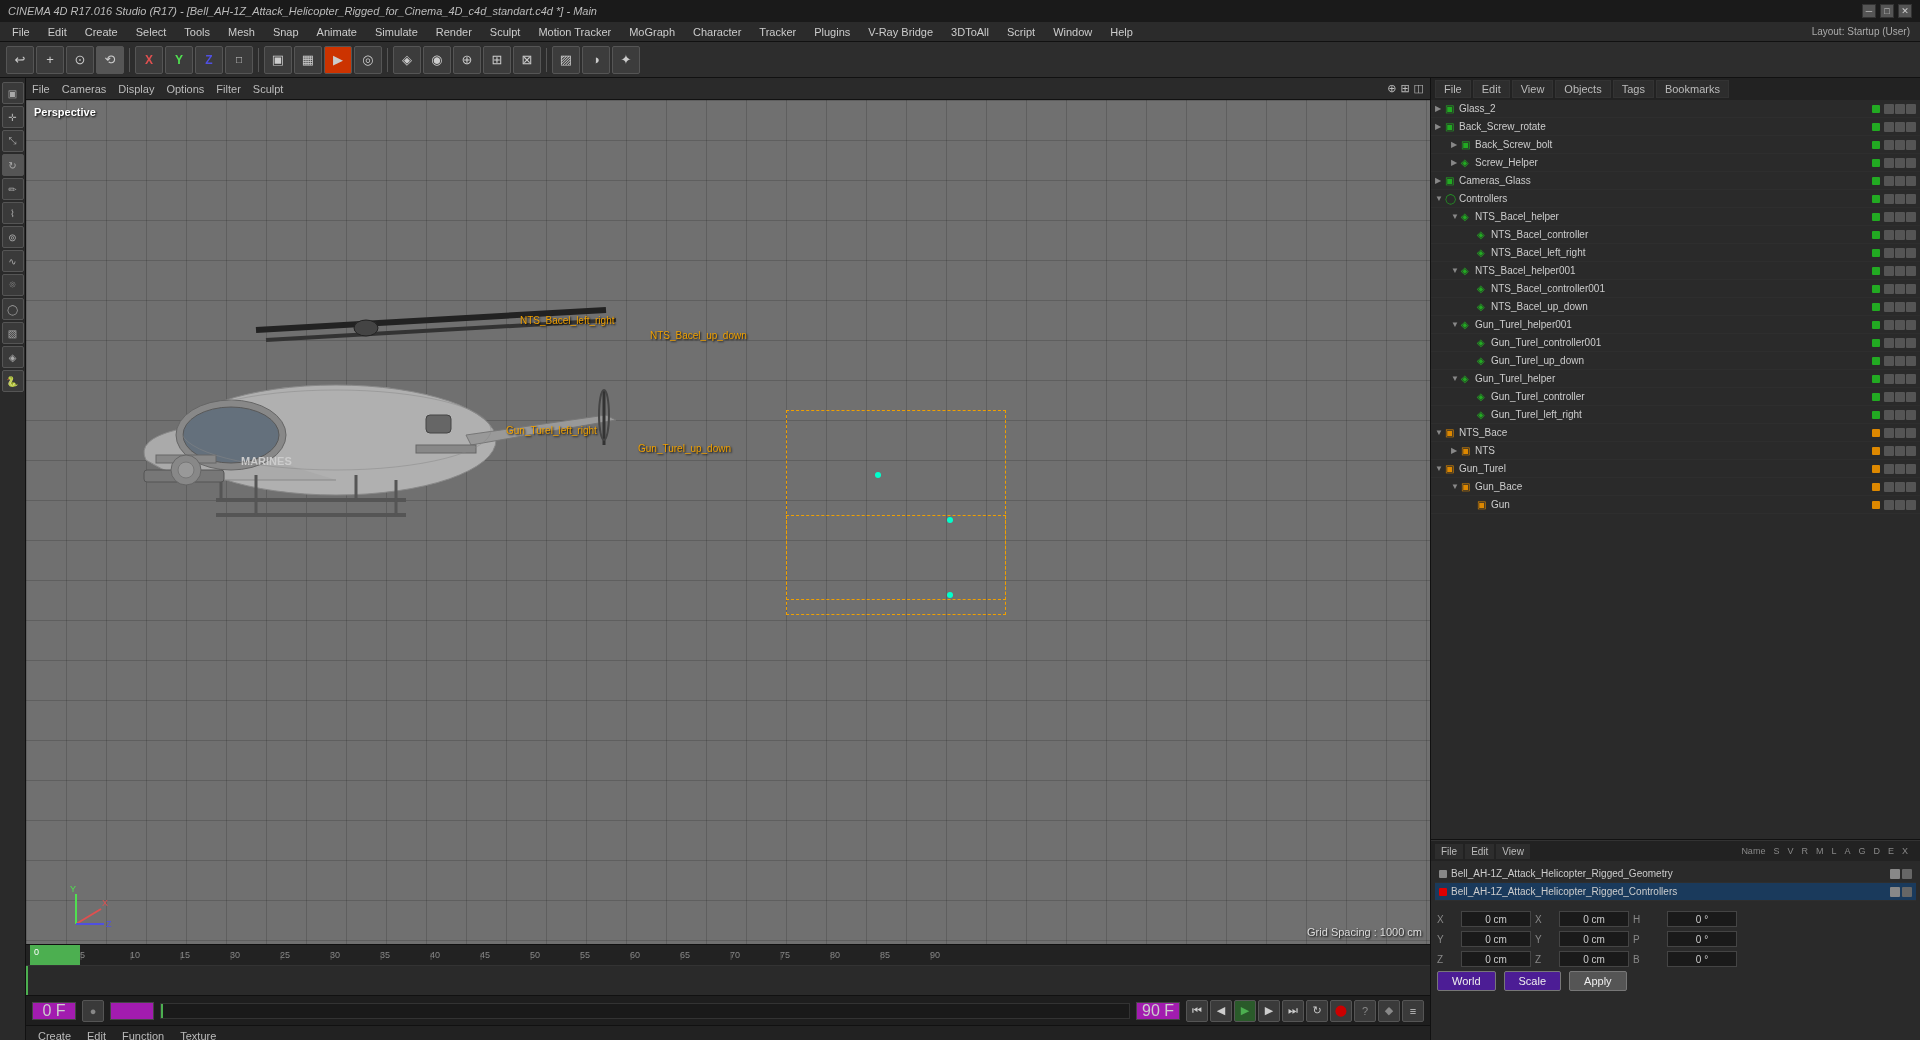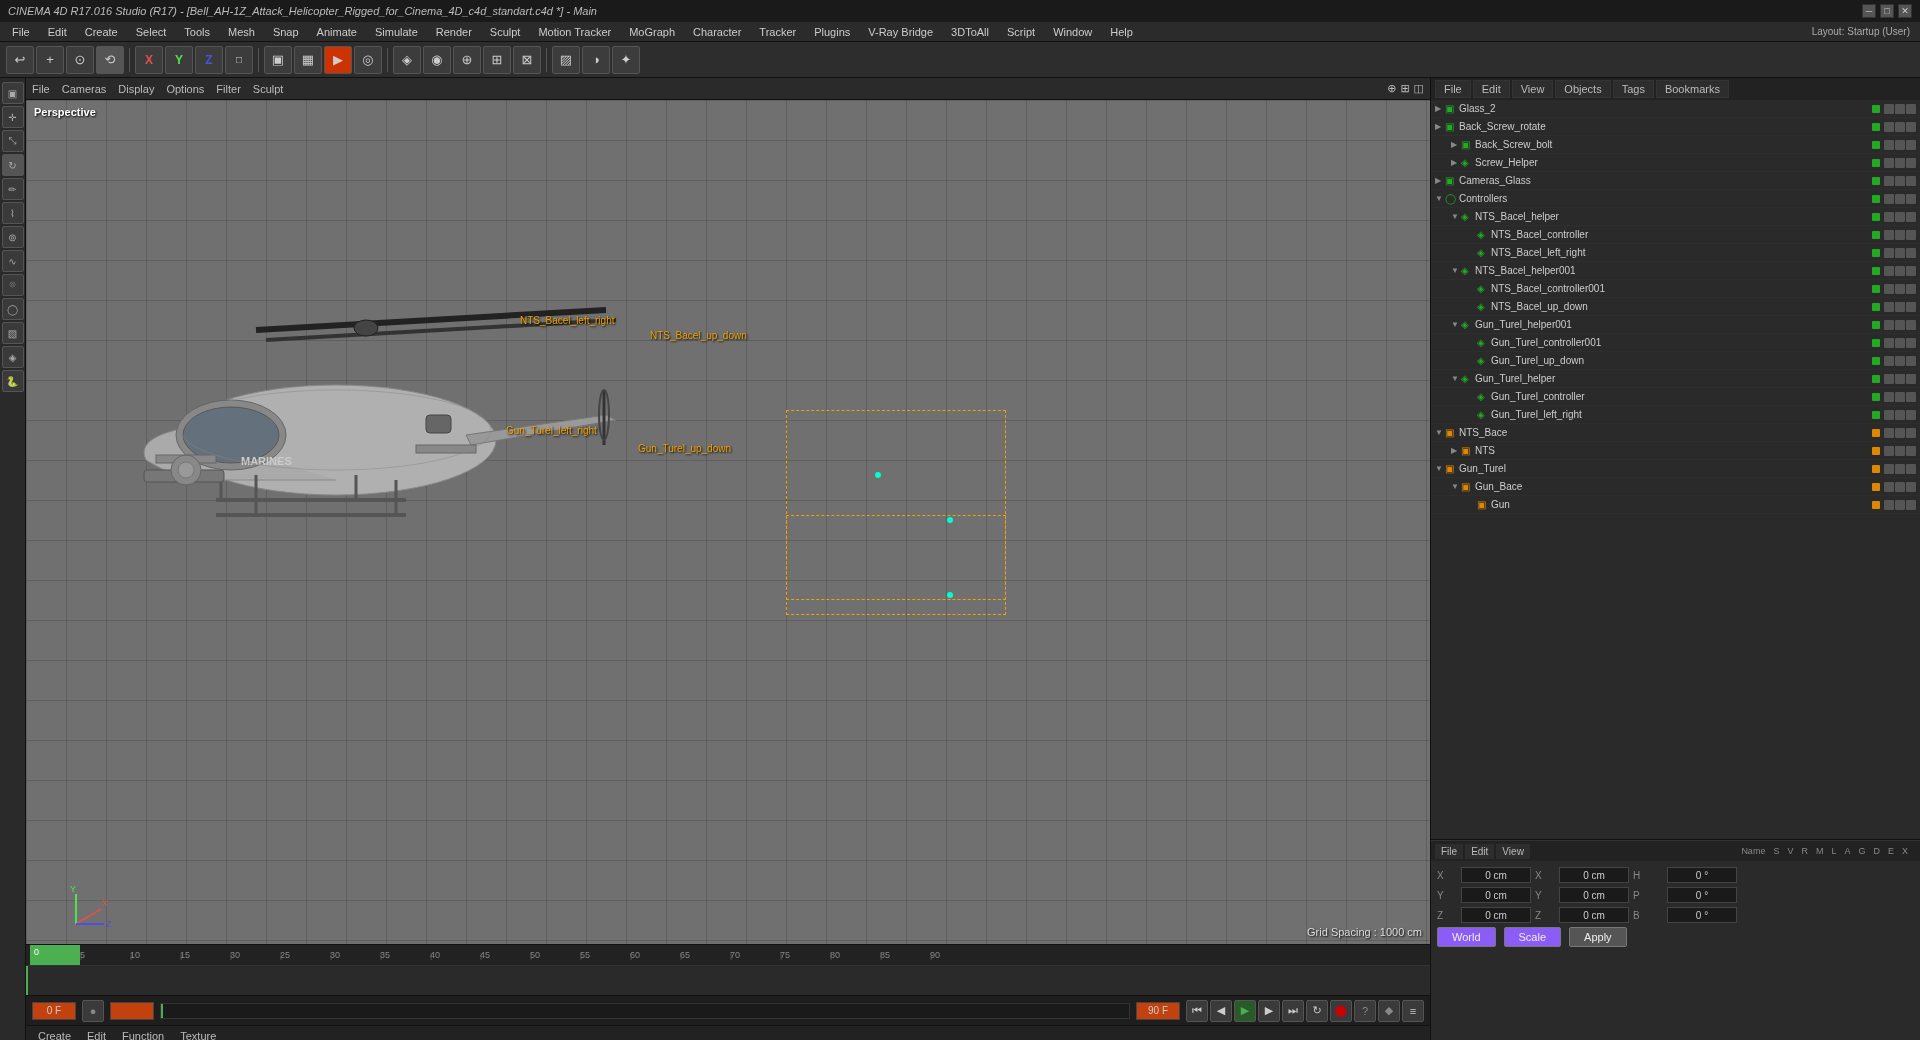--- a/index.html
+++ b/index.html
@@ -228,24 +228,24 @@
       width: 22px; height: 22px;
       background: #3a3a3a;
       border: 1px solid #555;
       border-radius: 2px;
       cursor: pointer;
       display: flex; align-items: center; justify-content: center;
       color: #ccc; font-size: 11px;
     }
     .frame-input {
       width: 44px; height: 18px;
-      background: #c2410c;
+      background: #a21caf;
       border: 1px solid #444;
       color: #ccc;
-      font-size: 10px;
+      font-size: 16px;
       text-align: center;
     }
     .playback-icons { display: flex; gap: 2px; }
 
     
     #bottom-bar {
       height: 90px;
       background: #2a2a2a;
       border-top: 1px solid #111;
       display: flex;
@@ -387,21 +387,21 @@
       text-align: center;
     }
     .props-label {
       font-size: 10px;
       color: #888;
       width: 30px;
     }
 
     
     .apply-btn {
-      background: #8b5cf6;
+      background: #4c1d95;
       border: 1px solid #777;
       color: #eee;
       font-size: 11px;
       padding: 3px 14px;
       cursor: pointer;
       border-radius: 2px;
     }
 
     
     #layout-label {
@@ -985,20 +985,38 @@
           <span>M</span>
           <span>L</span>
           <span>A</span>
           <span>G</span>
           <span>D</span>
           <span>E</span>
           <span>X</span>
         </span>
       </div>
 
+      <div style="padding:4px 4px;">
+        <div class="hier-item" style="font-size:10px; color:#ccc; gap:4px;">
+          <div style="width:8px; height:8px; background:#888; border-radius:1px; flex-shrink:0;"></div>
+          <span>Bell_AH-1Z_Attack_Helicopter_Rigged_Geometry</span>
+          <div style="margin-left:auto; display:flex; gap:2px;">
+            <div style="width:10px;height:10px;background:#888;border-radius:1px;"></div>
+            <div style="width:10px;height:10px;background:#666;border-radius:1px;"></div>
+          </div>
+        </div>
+        <div class="hier-item selected" style="font-size:10px; color:#ccc; gap:4px;">
+          <div style="width:8px; height:8px; background:#dd0000; border-radius:1px; flex-shrink:0;"></div>
+          <span>Bell_AH-1Z_Attack_Helicopter_Rigged_Controllers</span>
+          <div style="margin-left:auto; display:flex; gap:2px;">
+            <div style="width:10px;height:10px;background:#888;border-radius:1px;"></div>
+            <div style="width:10px;height:10px;background:#666;border-radius:1px;"></div>
+          </div>
+        </div>
+      </div>
 
       <div id="props-content">
         <div class="props-row">
           <span class="props-key">X</span>
           <input type="text" class="props-input" value="0 cm" style="">
           <span class="props-key">X</span>
           <input type="text" class="props-input" value="0 cm" style="">
           <span class="props-label">H</span>
           <input type="text" class="props-input" value="0 °" style="">
         </div>

